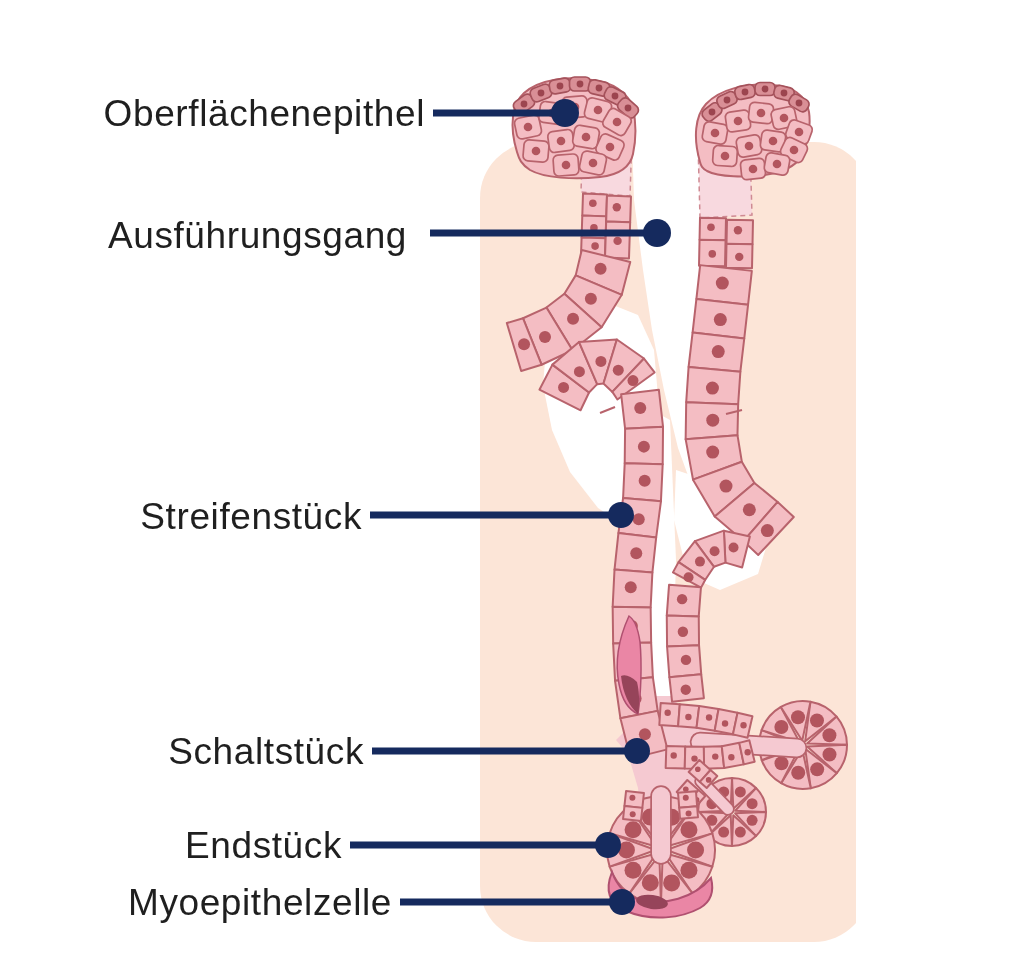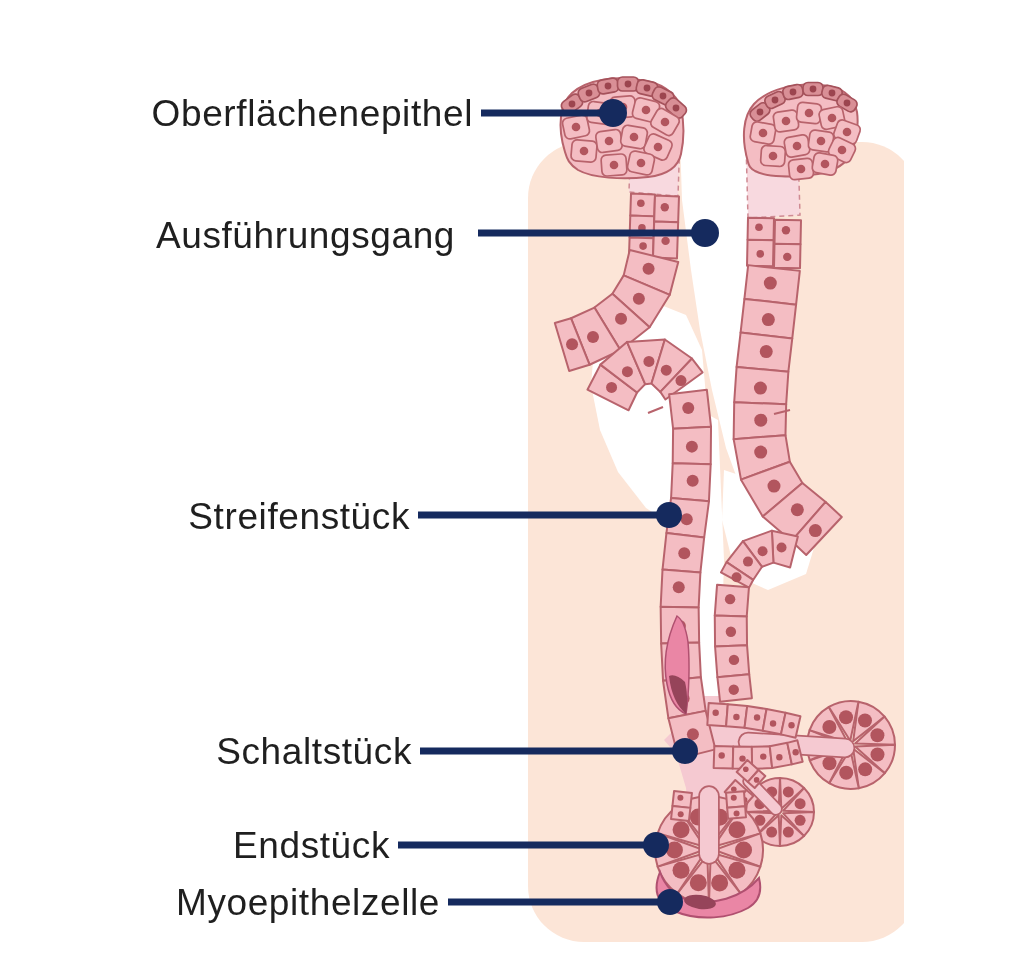--- a/index.html
+++ b/index.html
@@ -6,21 +6,20 @@
     --navy:#152a5e;
     --text:#1f1f1f;
   }
   html,body{margin:0;padding:0;background:#ffffff;}
   .stage{
     position:relative;
     width:856px;height:980px;
     background:#ffffff;
     overflow:hidden;
     font-family:"Liberation Sans", sans-serif;
-    margin-left:48px;
   }
   .stage svg{position:absolute;left:0;top:0;}
   .lbl{
     font-family:"Liberation Sans", sans-serif;
     font-size:37px;
     letter-spacing:0.6px;
     fill:var(--text);
   }
   .leader{stroke:var(--navy);stroke-width:7;}
   .dot{fill:var(--navy);}

